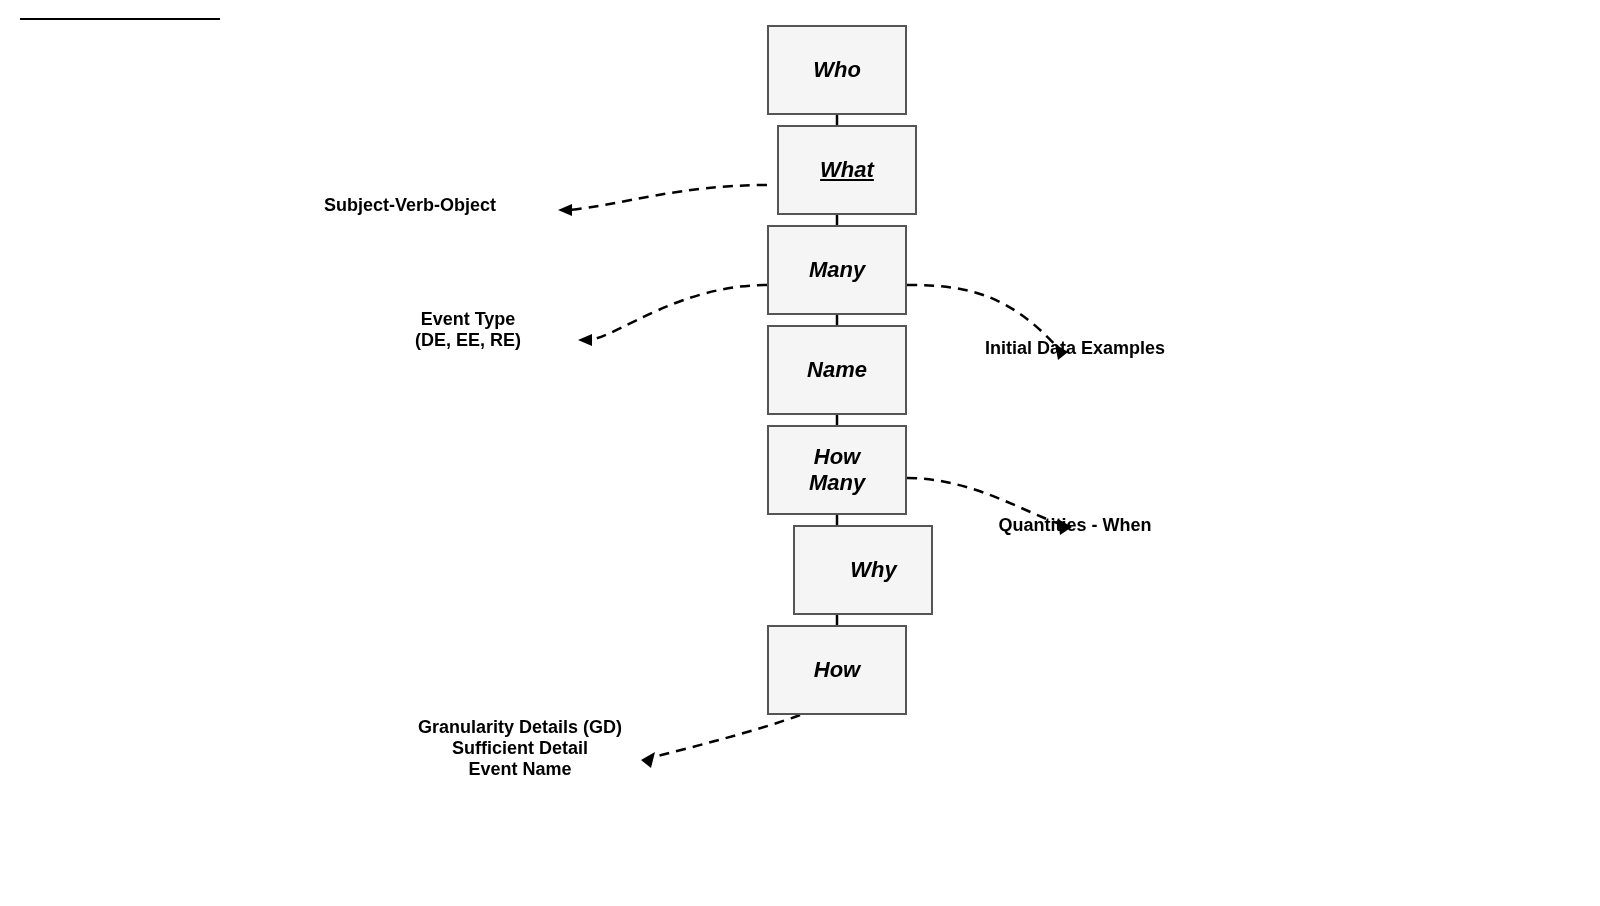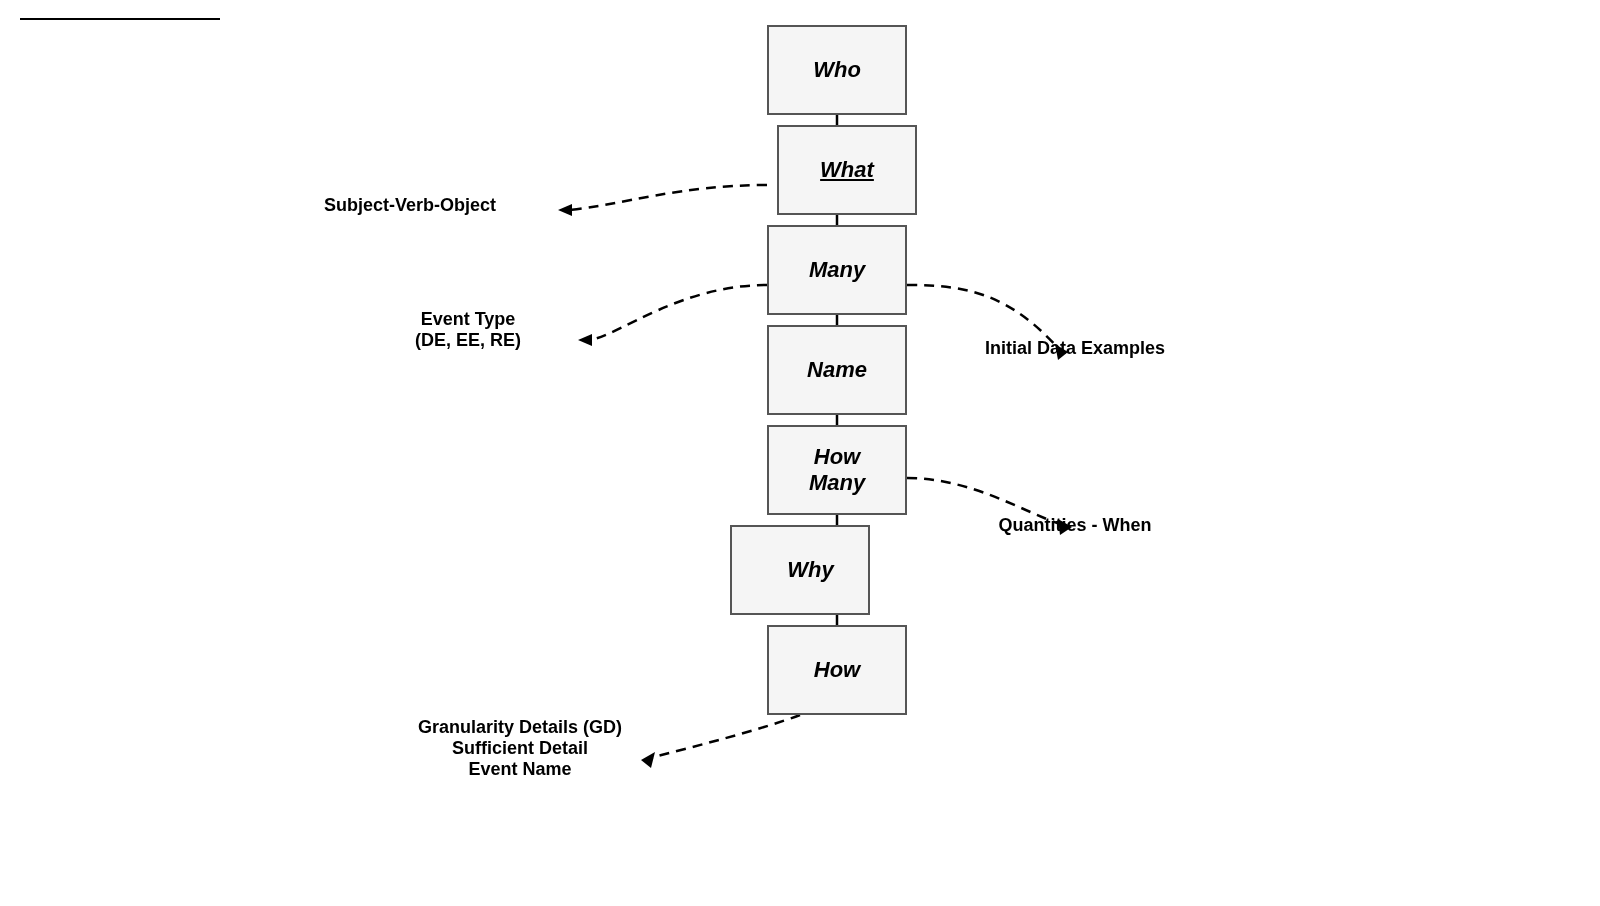--- a/index.html
+++ b/index.html
@@ -113,21 +113,21 @@
 </svg>
 
 <div id="boxes-container">
     <div class="box" style="left: 767px; top: 25px;">Who</div>
     <div class="box" style="left: 777px; top: 125px; text-decoration: underline;">What</div>
     <div class="box" style="left: 767px; top: 225px;">Many</div>
     <div class="box" style="left: 767px; top: 325px;">Name</div>
     <div class="box" style="left: 767px; top: 425px;">
       <span style="display:block;text-align:center;line-height:1.2">How<br>Many</span>
     </div>
-    <div class="box" style="left: 730px; top: 525px; padding-left: 21px;">Why</div>
+    <div class="box" style="left: 793px; top: 525px; padding-left: 21px;">Why</div>
     <div class="box" style="left: 767px; top: 625px;">How</div>
   </div>
 
 <div id="labels-container">
     <div class="label" style="left: 410px; top: 205px; transform: translate(-50%, -50%);">Subject-Verb-Object</div>
     <div class="label" style="left: 457px; top: 330px; transform: translate(-50%, -50%); margin-left: 11px;">Event Type<br>(DE, EE, RE)</div>
     <div class="label" style="left: 1075px; top: 348px; transform: translate(-50%, -50%);">Initial Data Examples</div>
     <div class="label" style="left: 1075px; top: 525px; transform: translate(-50%, -50%);">Quantities - When</div>
     <div class="label" style="left: 520px; top: 748px; transform: translate(-50%, -50%);">Granularity Details (GD)<br>Sufficient Detail<br>Event Name</div>
   </div>

